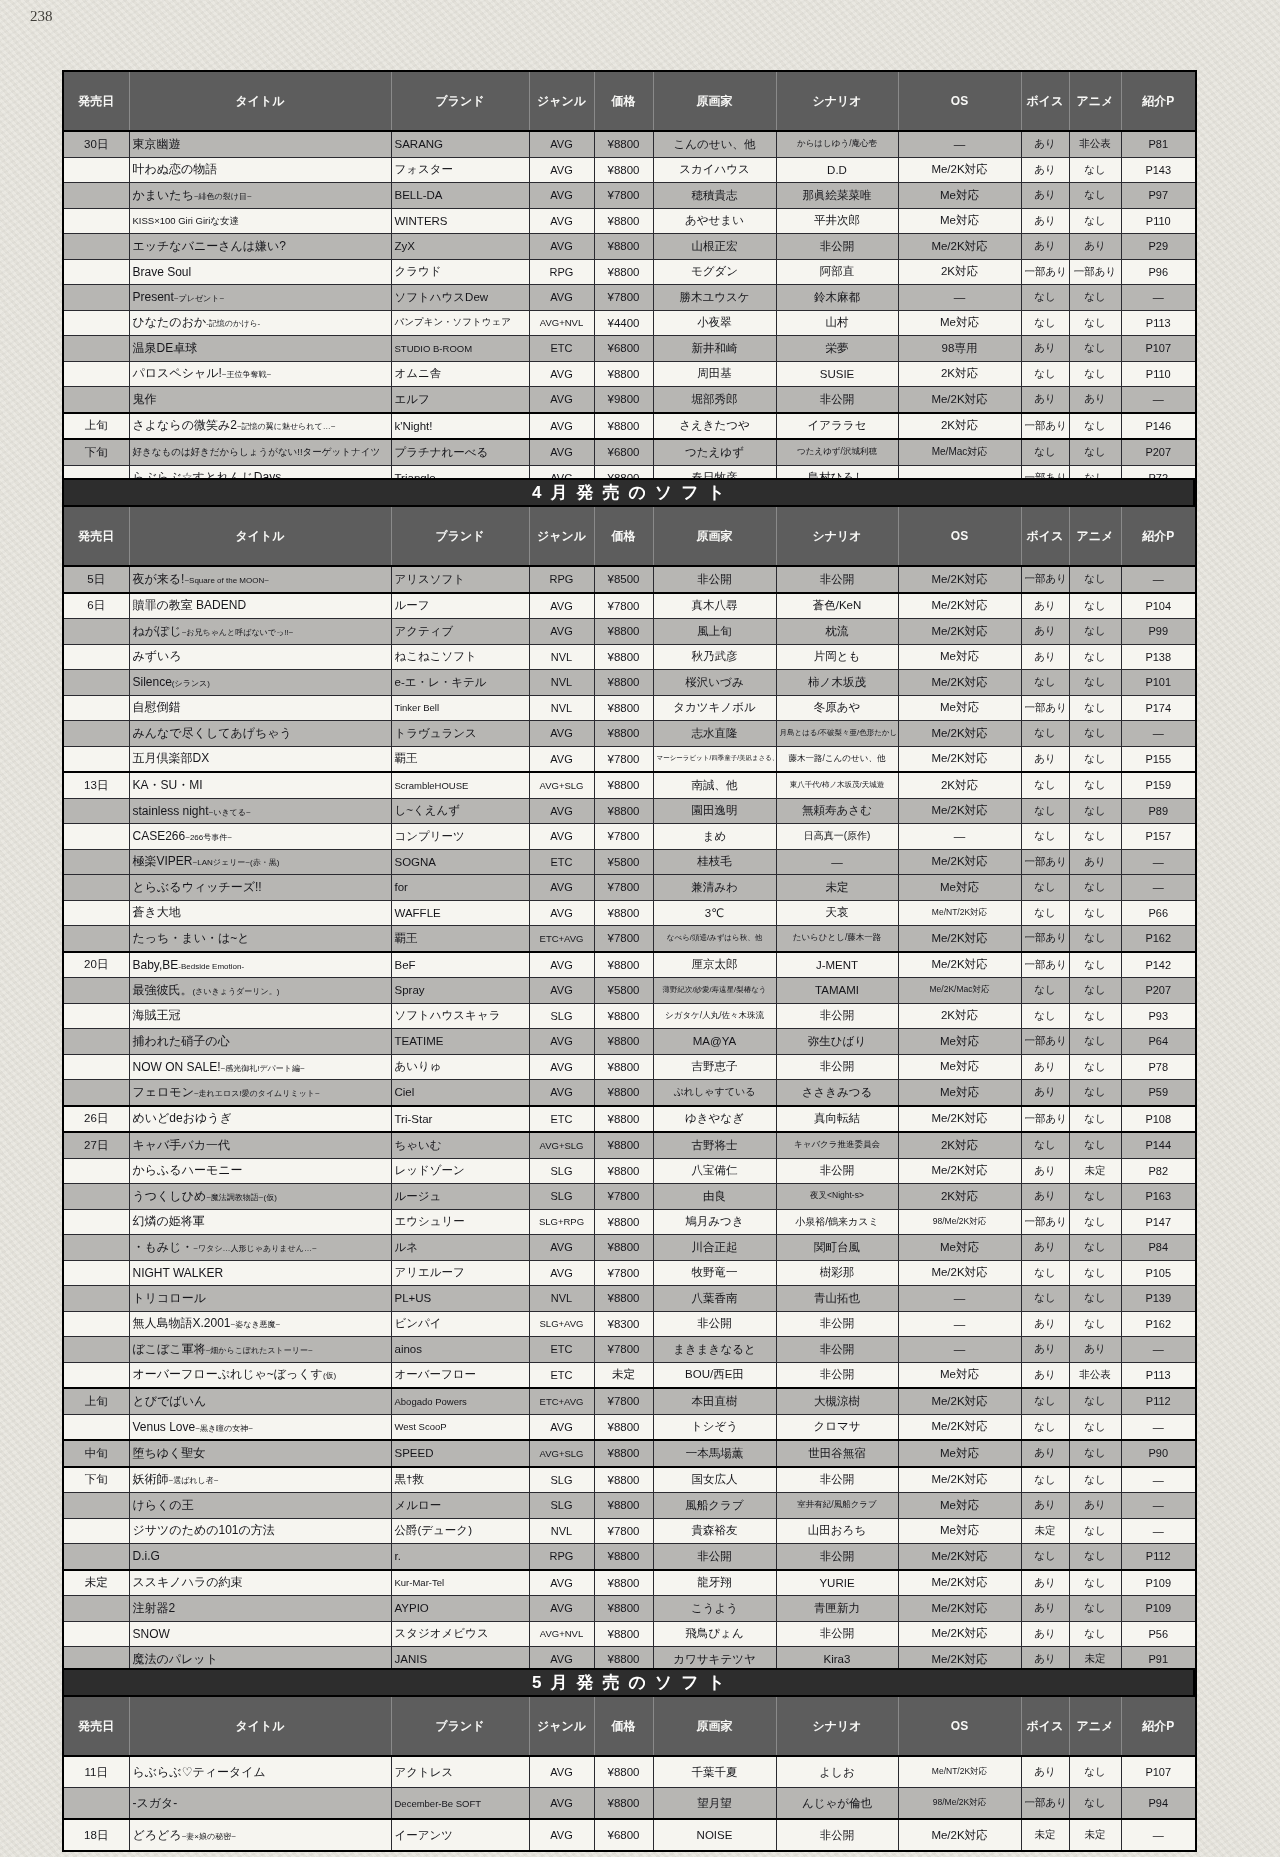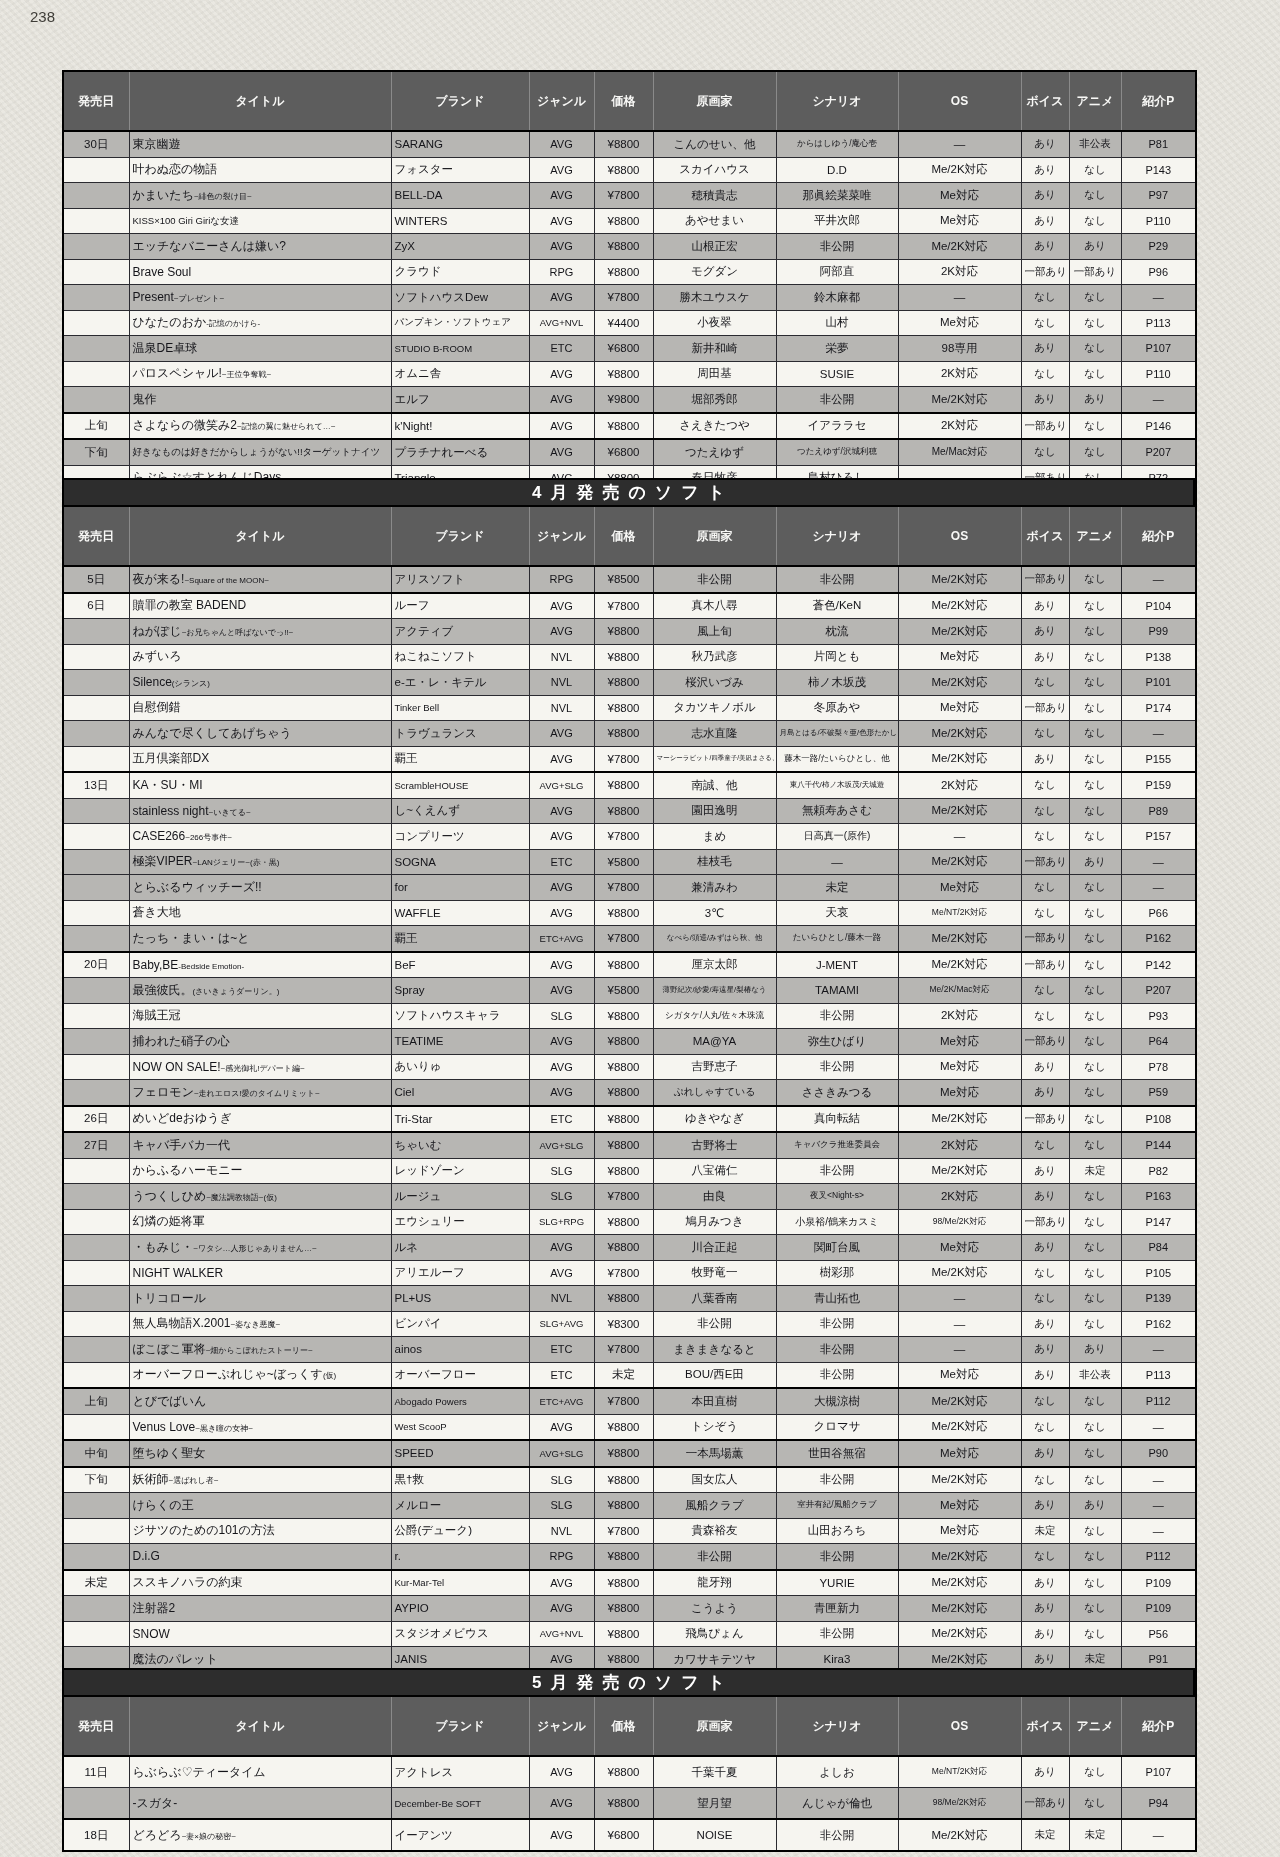--- a/index.html
+++ b/index.html
@@ -11,21 +11,21 @@
   }
   .page{
     position:relative;width:1280px;height:1857px;overflow:hidden;
     background:
       repeating-linear-gradient(47deg, rgba(120,115,100,0.05) 0 3px, rgba(255,255,255,0.05) 3px 6px),
       repeating-linear-gradient(-31deg, rgba(100,100,110,0.04) 0 2px, rgba(255,255,255,0.04) 2px 5px),
       var(--paper,#e8e6df);
   }
   .page-number{
     position:absolute;left:30px;top:8px;font-size:15px;color:#3f3d38;
-    font-family:Liberation Sans, sans-serif;
+    font-family:Liberation Serif, serif;
   }
   .tbl-sec{position:absolute;left:62px;width:1133px;}
   #sec-march{top:70px;}
   #sec-april{top:478px;}
   #sec-may{top:1668px;}
   .band{
     height:25px;line-height:25px;background:var(--band-bg,#2d2d2d);color:var(--band-text,#fff);
     border:2px solid #000;border-bottom:none;
     font-weight:bold;font-size:17px;letter-spacing:9px;text-align:center;
     box-sizing:content-box;
@@ -419,21 +419,21 @@
             <td class="c-anime">なし</td>
             <td class="c-page">—</td>
           </tr>
           <tr>
             <td class="c-date"></td>
             <td class="c-title"><span class="t-main">五月倶楽部DX</span></td>
             <td class="c-brand">覇王</td>
             <td class="c-genre">AVG</td>
             <td class="c-price">¥7800</td>
             <td class="c-artist fs6">マーシーラビット/四季童子/美凪まさる、他</td>
-            <td class="c-scenario fs8">藤木一路/たいらひとし、他</td>
+            <td class="c-scenario fs8">藤木一路/こんのせい、他</td>
             <td class="c-os">Me/2K対応</td>
             <td class="c-voice">あり</td>
             <td class="c-anime">なし</td>
             <td class="c-page">P155</td>
           </tr>
           <tr class="grp">
             <td class="c-date">13日</td>
             <td class="c-title"><span class="t-main">KA・SU・MI</span></td>
             <td class="c-brand fs9">ScrambleHOUSE</td>
             <td class="c-genre fs9">AVG+SLG</td>

